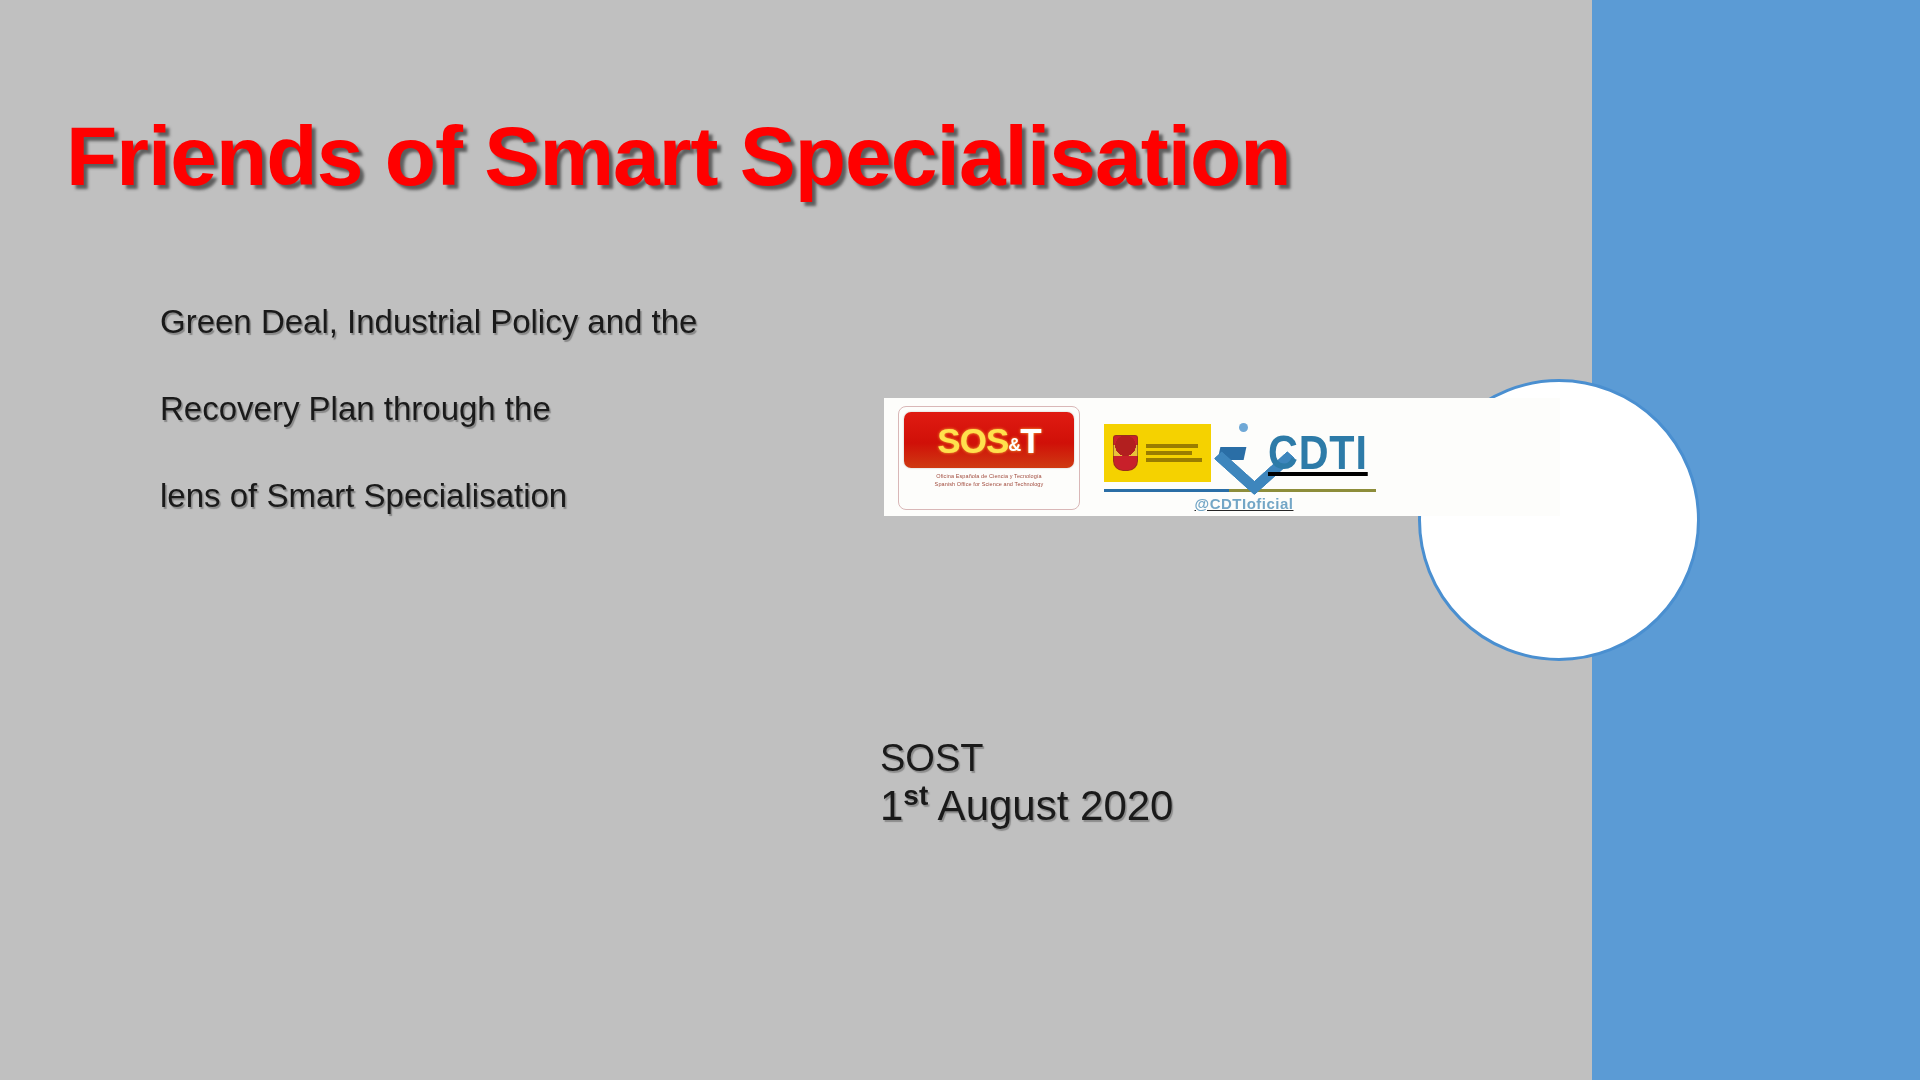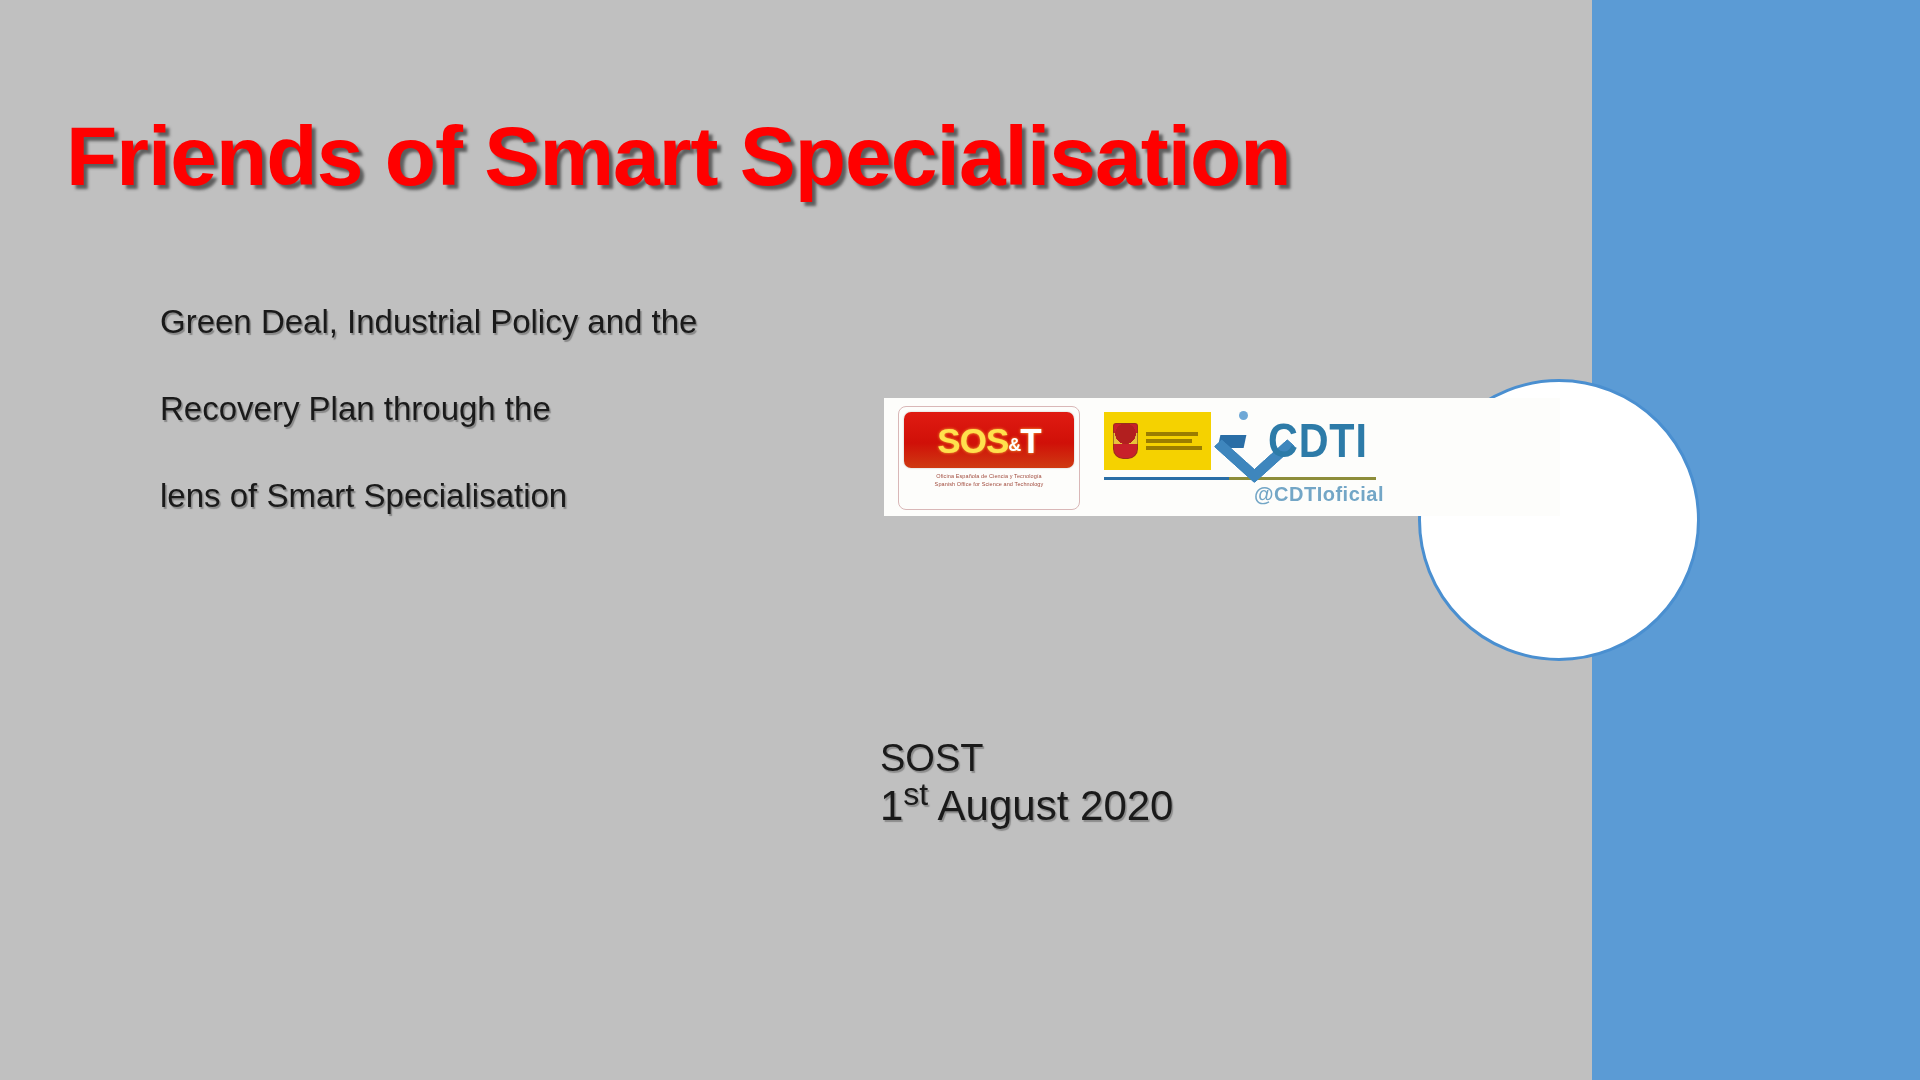--- a/index.html
+++ b/index.html
@@ -148,22 +148,23 @@
   .logo-divider {
     width: 10px;
     flex: 0 0 10px;
   }
 
   
   .logo-cdti {
     position: relative;
     flex: 0 0 288px;
     width: 288px;
-    padding: 10px 4px 4px 4px;
-    box-sizing: border-box;
+    padding: 22px 4px 4px 4px;
+    box-sizing: border-box;
+    text-decoration: underline;
   }
   .cdti-row {
     display: flex;
     align-items: center;
     height: 66px;
   }
   .gob-block {
     width: 126px;
     height: 58px;
     background: #f5d200;
@@ -247,22 +248,22 @@
   }
 
   .cdti-rule {
     margin-top: 3px;
     height: 3px;
     width: 272px;
     background: linear-gradient(90deg,#2a6ea6 0 46%, #8d8d3a 46% 100%);
   }
   .cdti-handle {
     margin-top: 3px;
-    text-align: right;
-    font-size: 20px;
+    text-align: center;
+    font-size: 15px;
     font-weight: bold;
     color: #5b97bd;
     letter-spacing: 0.5px;
     opacity: 0.85;
   }
 
   
   .logo-salimos {
     flex: 1 1 auto;
     padding: 14px 6px 6px 2px;
@@ -298,23 +299,24 @@
   }
   .footer-org {
     font-size: 38px;
     line-height: 46px;
   }
   .footer-date {
     font-size: 42px;
     line-height: 50px;
   }
   .footer-date sup {
-    font-size: 32px;
+    font-size: 28px;
     vertical-align: super;
     line-height: 0;
+    font-weight: bold;
   }
 </style>
 </head>
 <body>
 
 <div id="slide">
 
   <div class="bg-gray"></div>
   <div class="bg-blue"></div>
 

